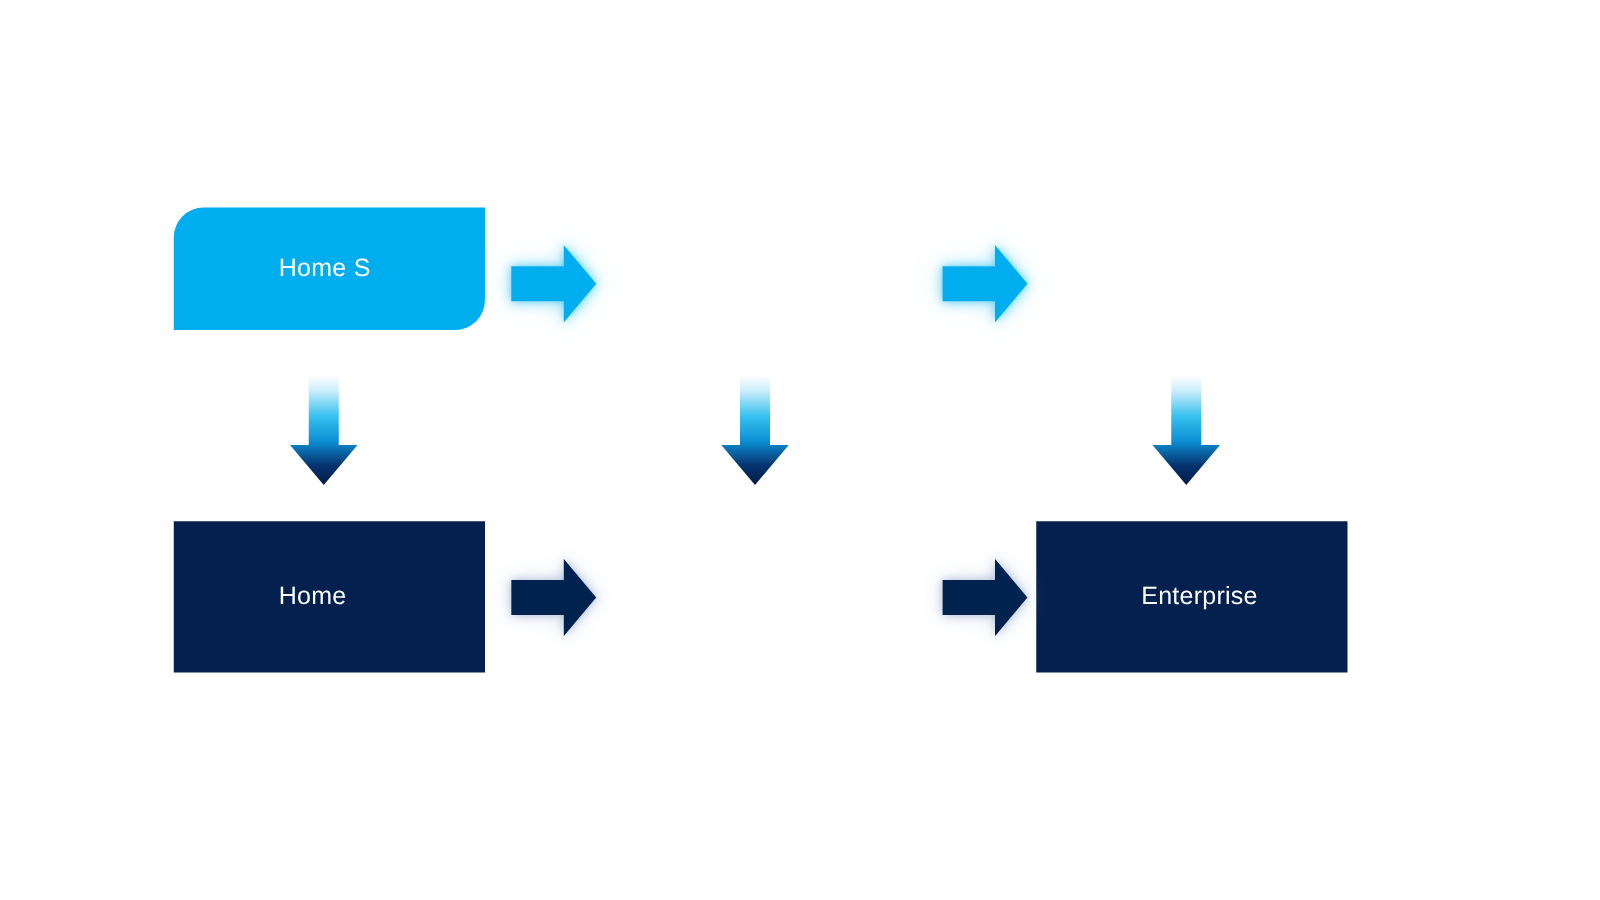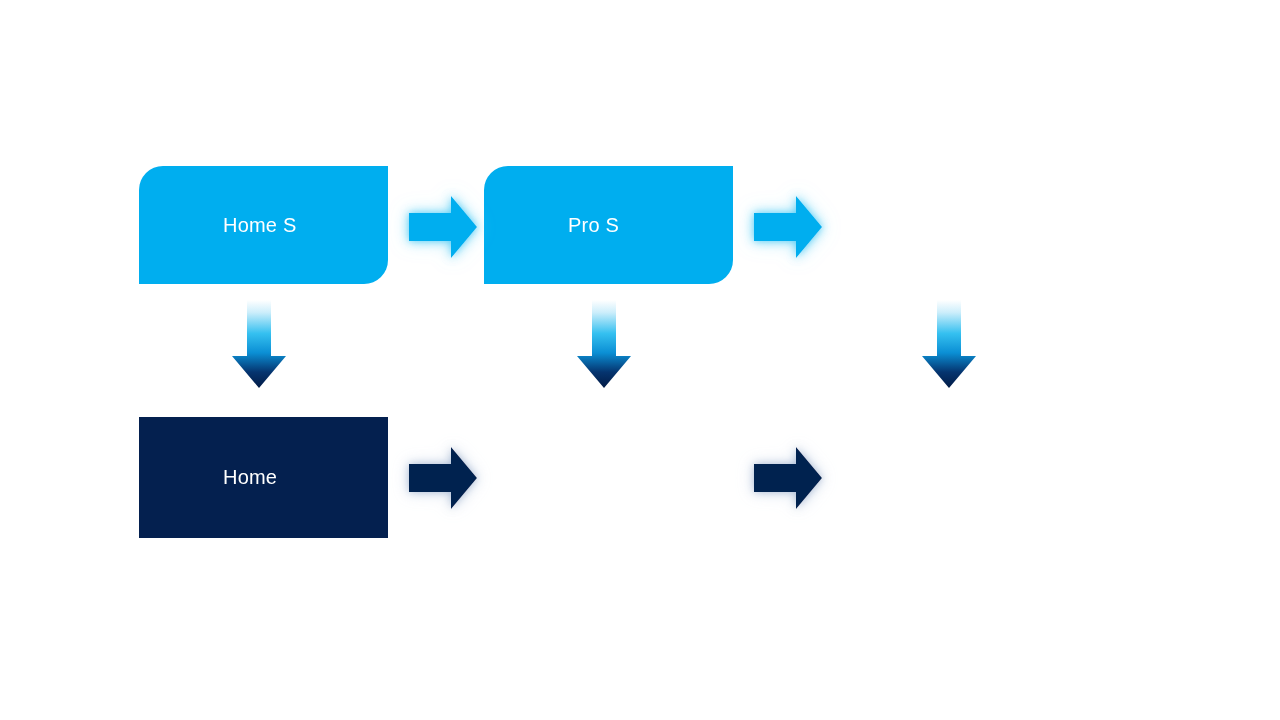--- a/index.html
+++ b/index.html
@@ -33,21 +33,21 @@
     color: #ffffff;
     font-size: 20px;
     font-weight: 400;
     letter-spacing: 0.2px;
     white-space: nowrap;
   }
 
   
   .node.top {
     width: 249px;
-    height: 118px;
+    height: 98px;
     background: #00AEEF;
     border-radius: 24px 0 24px 0;
   }
   .node.top .node-label {
     padding-left: 84px;
   }
 
   
   .node.bottom {
     width: 249px;
@@ -96,23 +96,20 @@
 </style>
 </head>
 <body>
 
 <div class="canvas">
 
   <div class="node top row-top col-0">
     <span class="node-label">Home S</span>
   </div>
 
-  <div class="node top row-top col-1">
-    <span class="node-label">Pro S</span>
-  </div>
 
 
   <div class="h-arrow ha-top ha-0">
     <svg viewBox="0 0 86 74" xmlns="http://www.w3.org/2000/svg">
       <defs>
         <filter id="glowCyan" x="-60%" y="-60%" width="220%" height="220%">
           <feDropShadow dx="0" dy="0" stdDeviation="4" flood-color="#35C6F4" flood-opacity="0.85"></feDropShadow>
           <feDropShadow dx="0" dy="0" stdDeviation="8" flood-color="#7FDCF8" flood-opacity="0.55"></feDropShadow>
         </filter>
       </defs>
@@ -178,20 +175,23 @@
       </defs>
       <polygon points="19,0 43,0 43,56 58,56 31,88 4,56 19,56" fill="url(#vgrad2)"></polygon>
     </svg>
   </div>
 
   <div class="node bottom row-bottom col-0">
     <span class="node-label">Home</span>
   </div>
 
 
+  <div class="node bottom row-bottom col-2">
+    <span class="node-label">Enterprise</span>
+  </div>
 
   <div class="h-arrow ha-bottom ha-0">
     <svg viewBox="0 0 86 74" xmlns="http://www.w3.org/2000/svg">
       <defs>
         <filter id="glowNavy" x="-60%" y="-60%" width="220%" height="220%">
           <feDropShadow dx="0" dy="0" stdDeviation="4" flood-color="#6C8AB8" flood-opacity="0.55"></feDropShadow>
           <feDropShadow dx="0" dy="0" stdDeviation="8" flood-color="#B8C9E0" flood-opacity="0.45"></feDropShadow>
         </filter>
       </defs>
       <polygon points="12,23 54,23 54,6 80,37 54,68 54,51 12,51" fill="#04204F" filter="url(#glowNavy)"></polygon>

